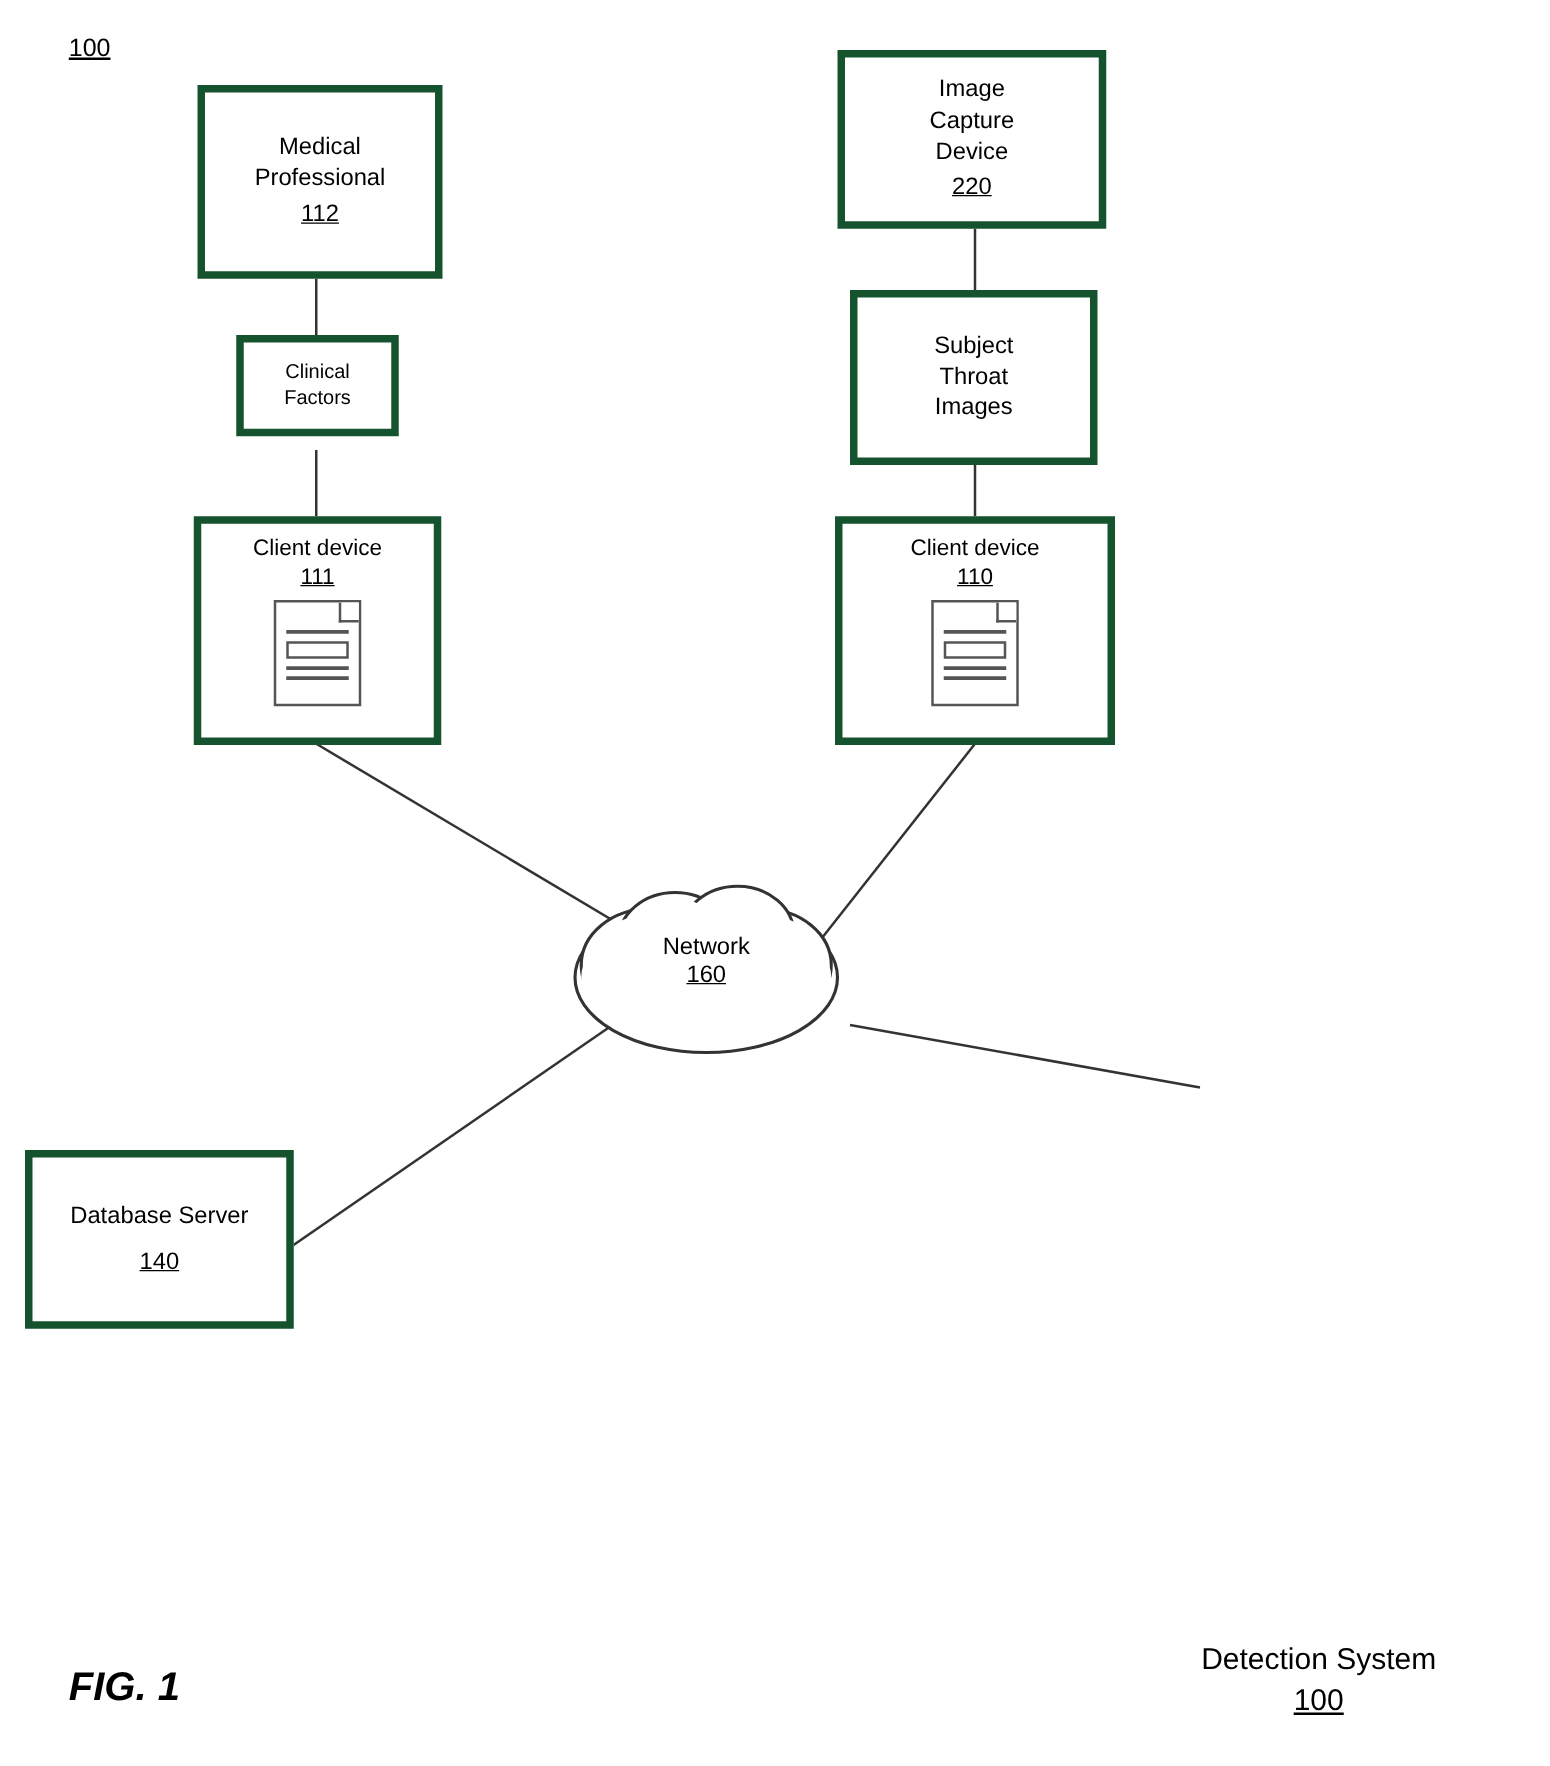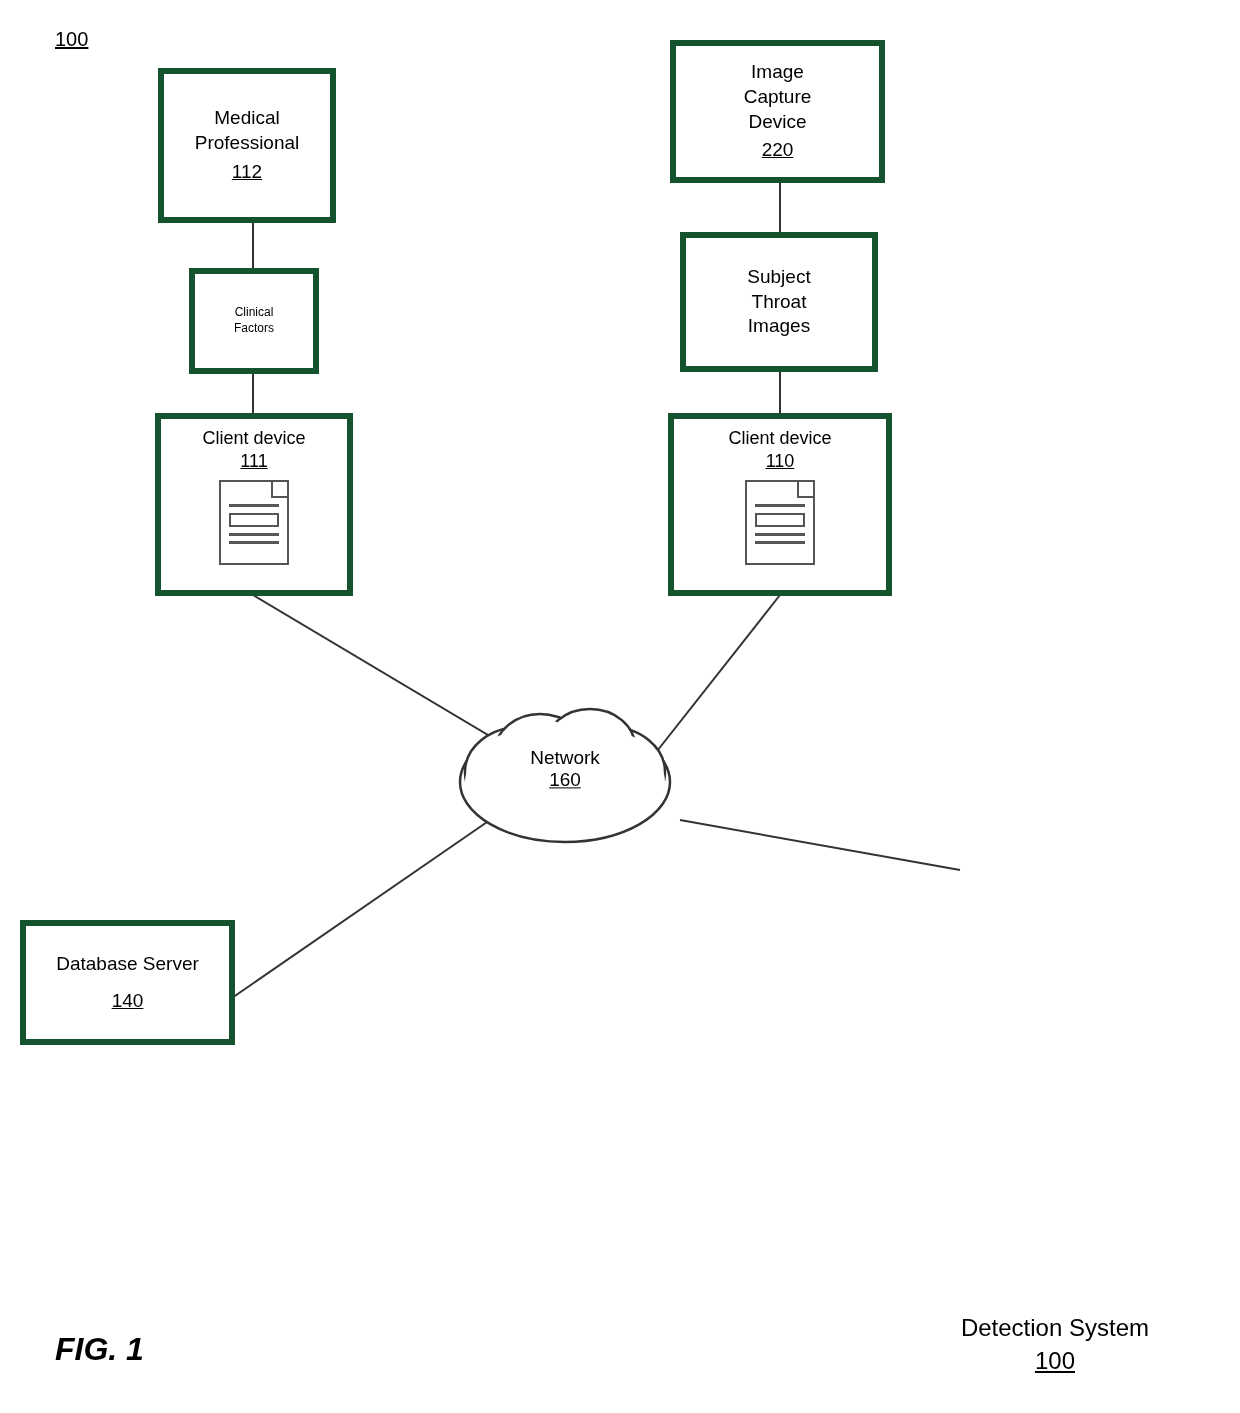--- a/index.html
+++ b/index.html
@@ -93,26 +93,26 @@
 
     <line x1="490" y1="820" x2="200" y2="1020" stroke="#333" stroke-width="2"></line>
 
     <line x1="680" y1="820" x2="960" y2="870" stroke="#333" stroke-width="2"></line>
   </svg>
 
   <div class="label-100" style="position:absolute; top:28px; left:55px; font-size:20px; text-decoration:underline;">
     <span>100</span>
   </div>
 
-  <div class="box" style="left:158px; top:68px; width:178px; height:155px; font-size:19px;">
+  <div class="box" style="left:158px; top:68px; width:196px; height:155px; font-size:19px;">
     <div>Medical<br>Professional</div>
     <div class="underline" style="margin-top:4px;">112</div>
   </div>
 
-  <div class="box" style="left:189px; top:268px; width:130px; height:106px; font-size:12px;">
+  <div class="box" style="left:189px; top:268px; width:130px; height:81px; font-size:16px;">
     <div>Clinical<br>Factors</div>
   </div>
 
   <div class="box" style="left:155px; top:413px; width:198px; height:183px; font-size:18px; justify-content:flex-start; padding-top:8px;">
     <div>Client device</div>
     <div class="underline">111</div>
 
     <div style="position:relative; width:70px; height:85px; border:2px solid #555; margin-top:6px; background:#fff;">
 
       <div style="position:absolute;top:0;right:0;width:16px;height:16px;border-left:2px solid #555;border-bottom:2px solid #555;background:#fff;"></div>
@@ -164,21 +164,21 @@
       <ellipse cx="175" cy="100" rx="50" ry="40" fill="white" stroke="none"></ellipse>
       <ellipse cx="105" cy="80" rx="40" ry="33" fill="white" stroke="none"></ellipse>
       <ellipse cx="155" cy="75" rx="40" ry="33" fill="white" stroke="none"></ellipse>
     </svg>
     <div style="position:absolute; top:50%; left:50%; transform:translate(-50%,-40%); text-align:center; font-size:19px; font-family:Arial,sans-serif;">
       <div>Network</div>
       <div class="underline" style="text-decoration:underline;">160</div>
     </div>
   </div>
 
-  <div class="box" style="left:20px; top:920px; width:215px; height:125px; font-size:19px;">
+  <div class="box" style="left:20px; top:920px; width:215px; height:143px; font-size:19px;">
     <div>Database Server</div>
     <div class="underline" style="margin-top:12px;">140</div>
   </div>
 
 
   <div class="fig-label">
     <span>FIG. 1</span>
   </div>
 
   <div class="detection-system-label">

